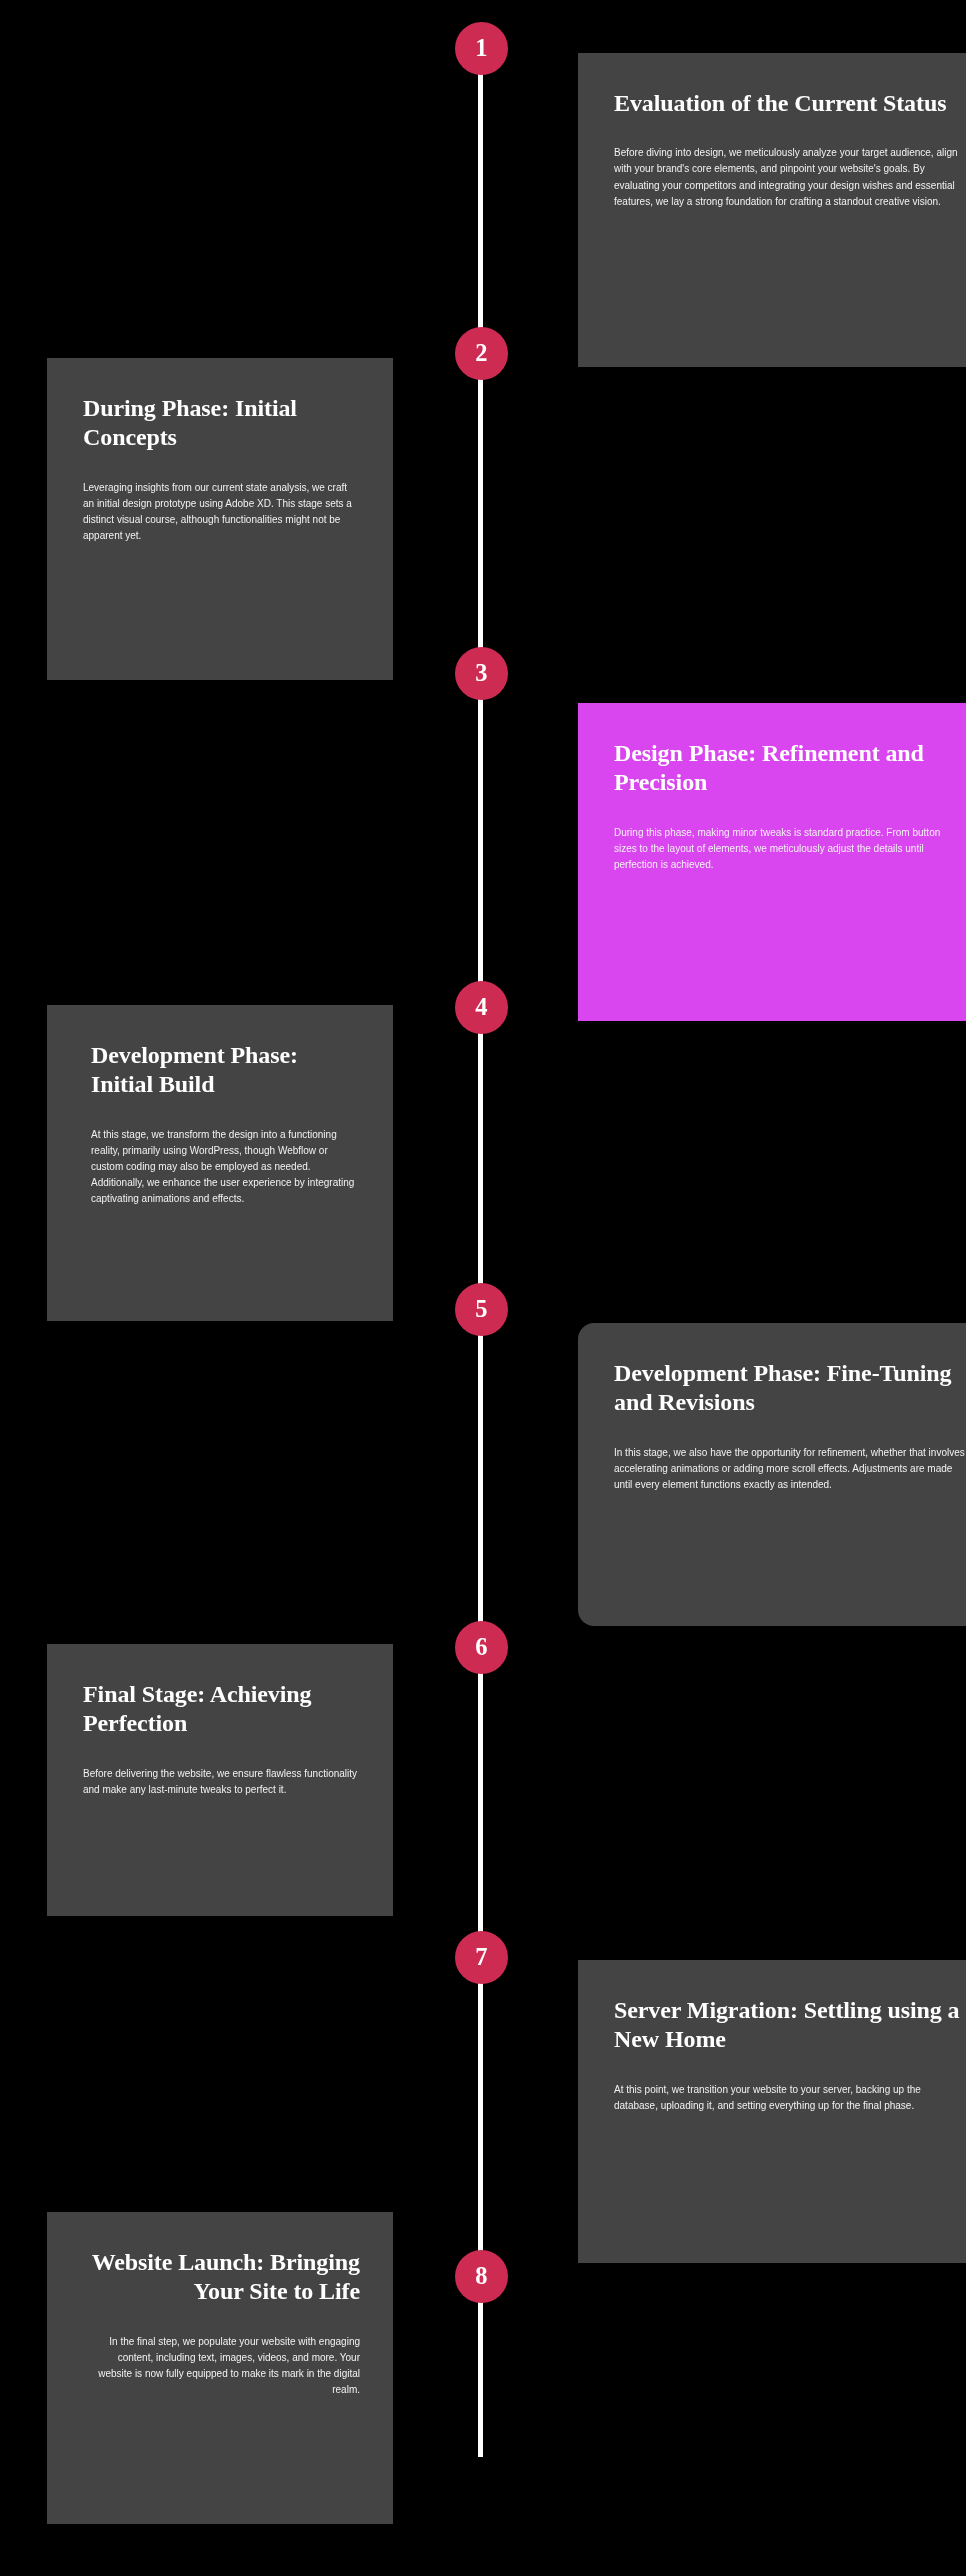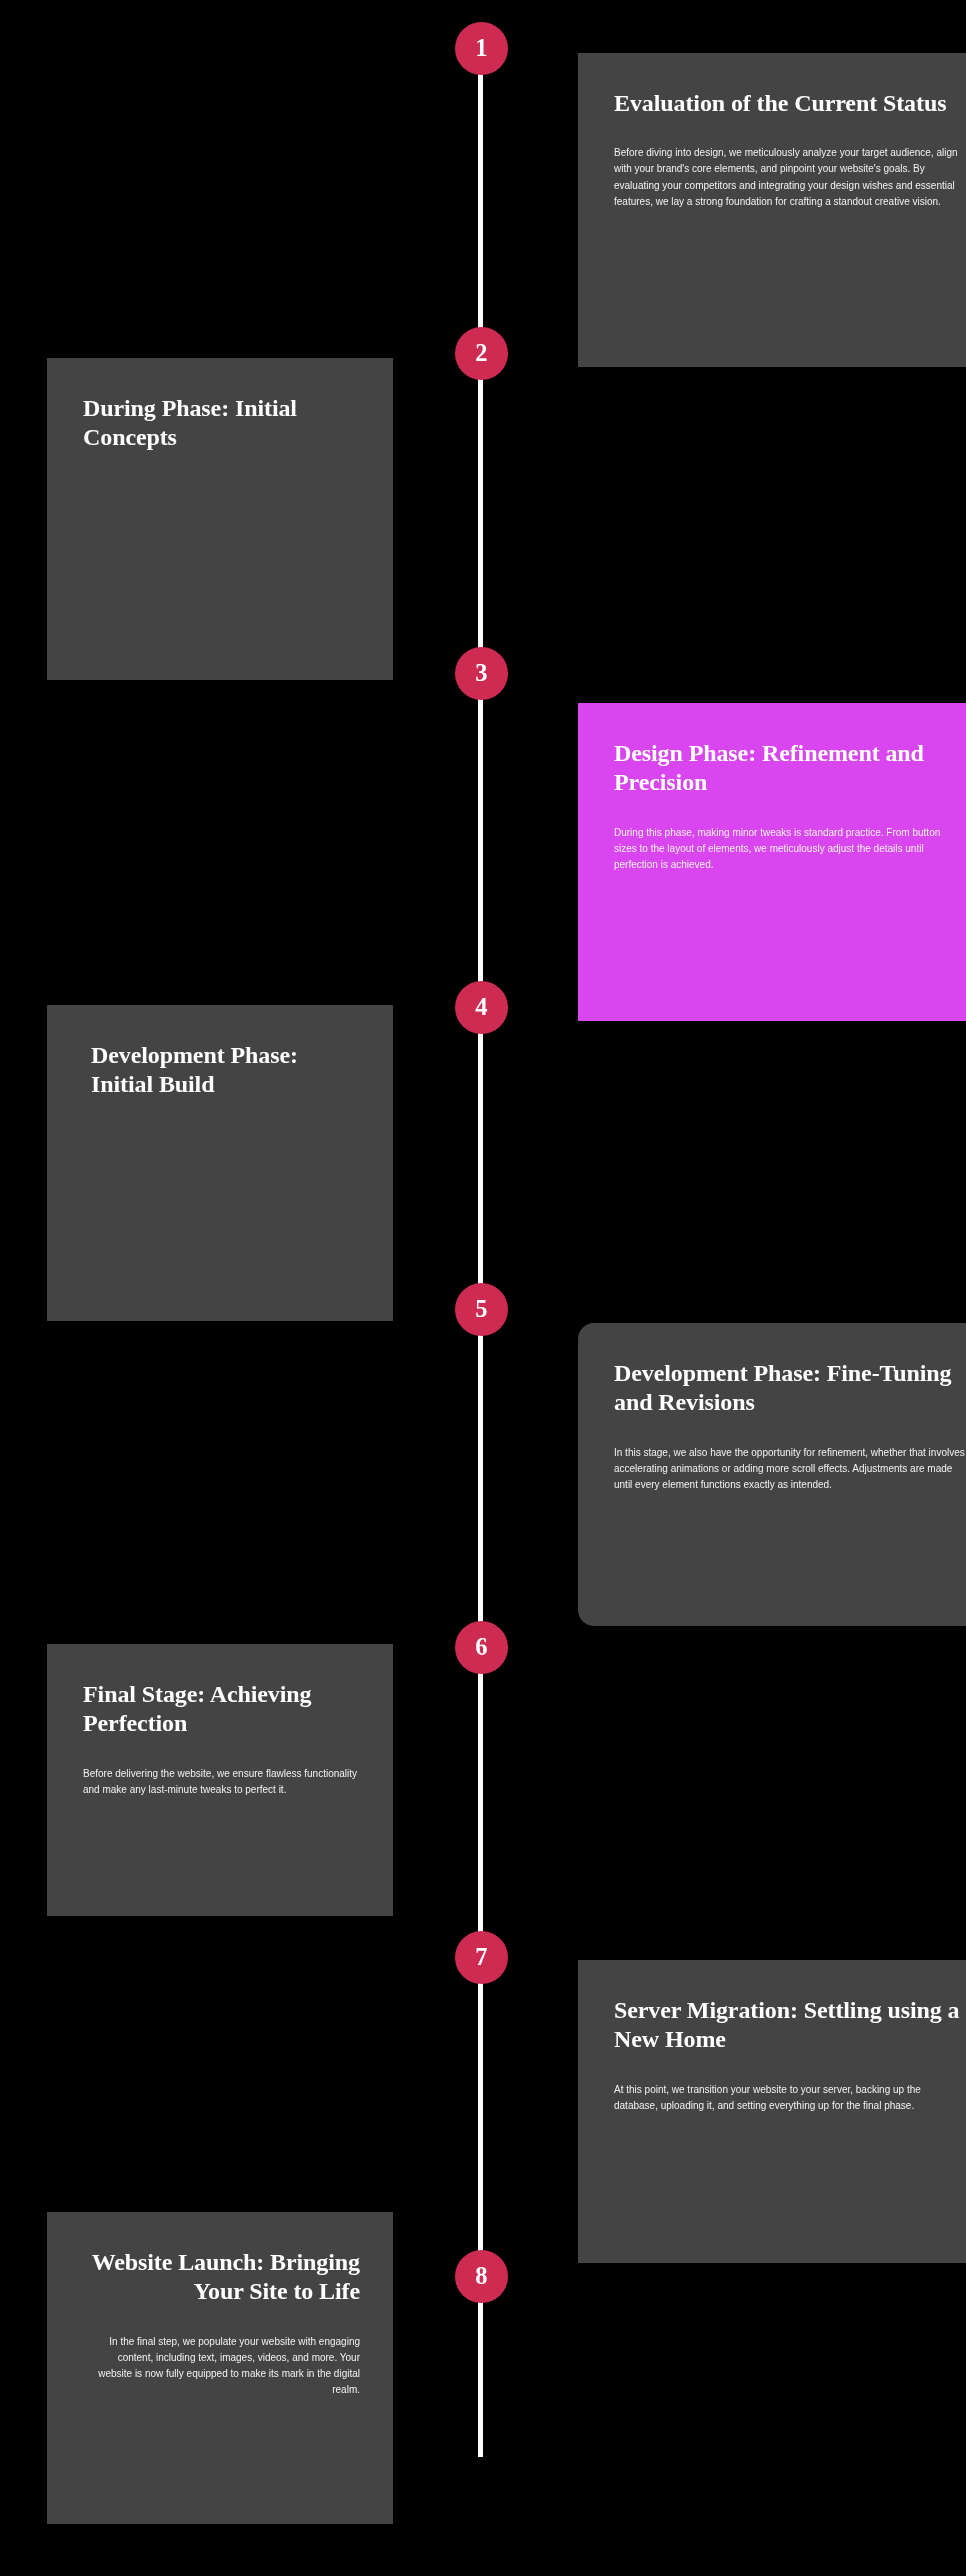--- a/index.html
+++ b/index.html
@@ -96,35 +96,37 @@
   <div class="card right" style="top: 53px; height: 314px; background: rgb(68, 68, 68);">
     <h2 class="card-title">Evaluation of the Current Status</h2>
     <p class="card-body">Before diving into design, we meticulously analyze your target audience, align with your brand's core elements, and pinpoint your website's goals. By evaluating your competitors and integrating your design wishes and essential features, we lay a strong foundation for crafting a standout creative vision.</p>
   </div>
 
   <div class="marker" style="top: 327px; background: rgb(206, 43, 83);">
     <span class="marker-number">2</span>
   </div>
   <div class="card left" style="top: 358px; height: 322px; background: rgb(68, 68, 68);">
     <h2 class="card-title">During Phase: Initial Concepts</h2>
+    <p class="card-body">Leveraging insights from our current state analysis, we craft an initial design prototype using Adobe XD. This stage sets a distinct visual course, although functionalities might not be apparent yet.</p>
   </div>
 
   <div class="marker" style="top: 647px; background: rgb(206, 43, 83);">
     <span class="marker-number">3</span>
   </div>
   <div class="card right" style="top: 703px; height: 318px; background: #d946ef;">
     <h2 class="card-title">Design Phase: Refinement and Precision</h2>
     <p class="card-body">During this phase, making minor tweaks is standard practice. From button sizes to the layout of elements, we meticulously adjust the details until perfection is achieved.</p>
   </div>
 
   <div class="marker" style="top: 981px; background: rgb(206, 43, 83);">
     <span class="marker-number">4</span>
   </div>
   <div class="card left" style="top: 1005px; height: 316px; background: rgb(68, 68, 68); padding-left: 44px;">
     <h2 class="card-title">Development Phase: Initial Build</h2>
+    <p class="card-body">At this stage, we transform the design into a functioning reality, primarily using WordPress, though Webflow or custom coding may also be employed as needed. Additionally, we enhance the user experience by integrating captivating animations and effects.</p>
   </div>
 
   <div class="marker" style="top: 1283px; background: rgb(206, 43, 83);">
     <span class="marker-number">5</span>
   </div>
   <div class="card right" style="top: 1323px; height: 303px; background: rgb(68, 68, 68); border-radius: 16px;">
     <h2 class="card-title">Development Phase: Fine-Tuning and Revisions</h2>
     <p class="card-body">In this stage, we also have the opportunity for refinement, whether that involves accelerating animations or adding more scroll effects. Adjustments are made until every element functions exactly as intended.</p>
   </div>
 

